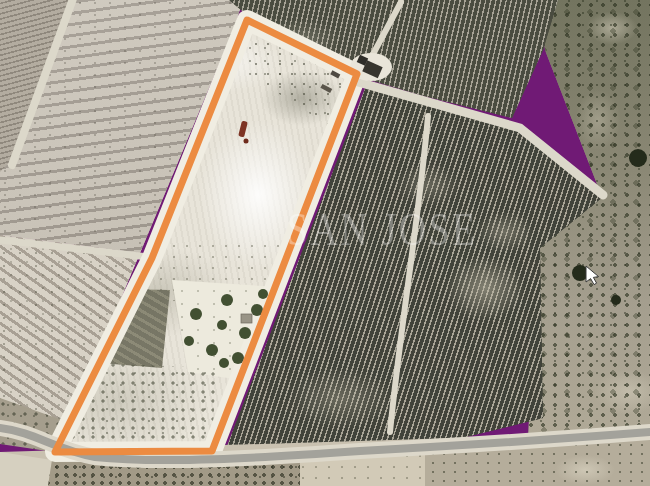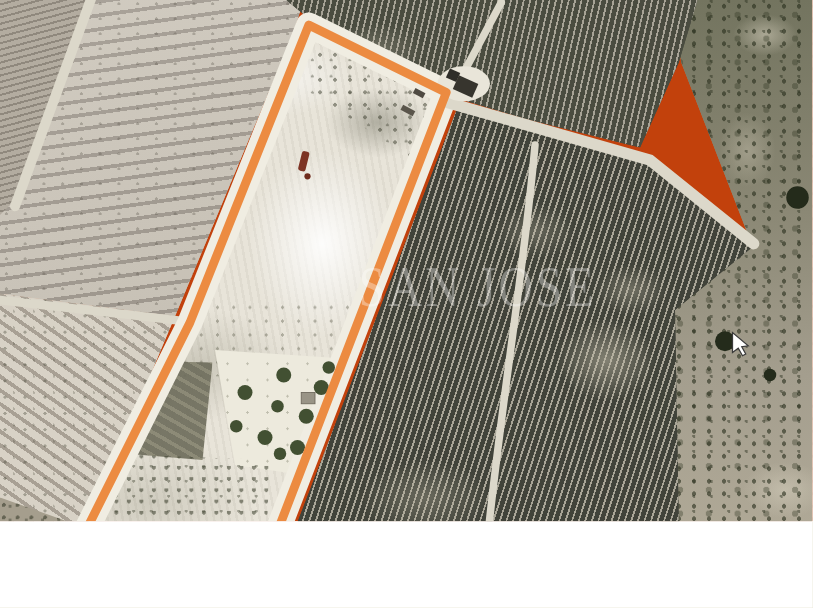--- a/index.html
+++ b/index.html
@@ -1,17 +1,17 @@
 <!DOCTYPE html>
 <html><head>
 <meta charset="utf-8">
 <style>
   html,body{margin:0;padding:0;background:#ffffff;}
   body{font-family:"Liberation Sans",sans-serif;}
-  #scene{position:relative;width:650px;height:417px;overflow:hidden;background:#c2410c;}
+  #scene{position:relative;width:650px;height:486px;overflow:hidden;background:#701a75;}
   .layer{position:absolute;inset:0;width:650px;height:486px;}
 
   
   #field-topleft{
     clip-path:polygon(0 0,243px 0,234px 28px,140px 253px,0 235px);
     background-color:#bdb5a8;
     background-image:
       radial-gradient(circle 1.2px at 5px 3px, rgba(70,65,55,.28) 98%, transparent),
       linear-gradient(160deg, rgba(255,255,255,.18), rgba(0,0,0,.07)),
       repeating-linear-gradient(352deg,#c7c0b3 0 8px,#978f84 8px 11px);

